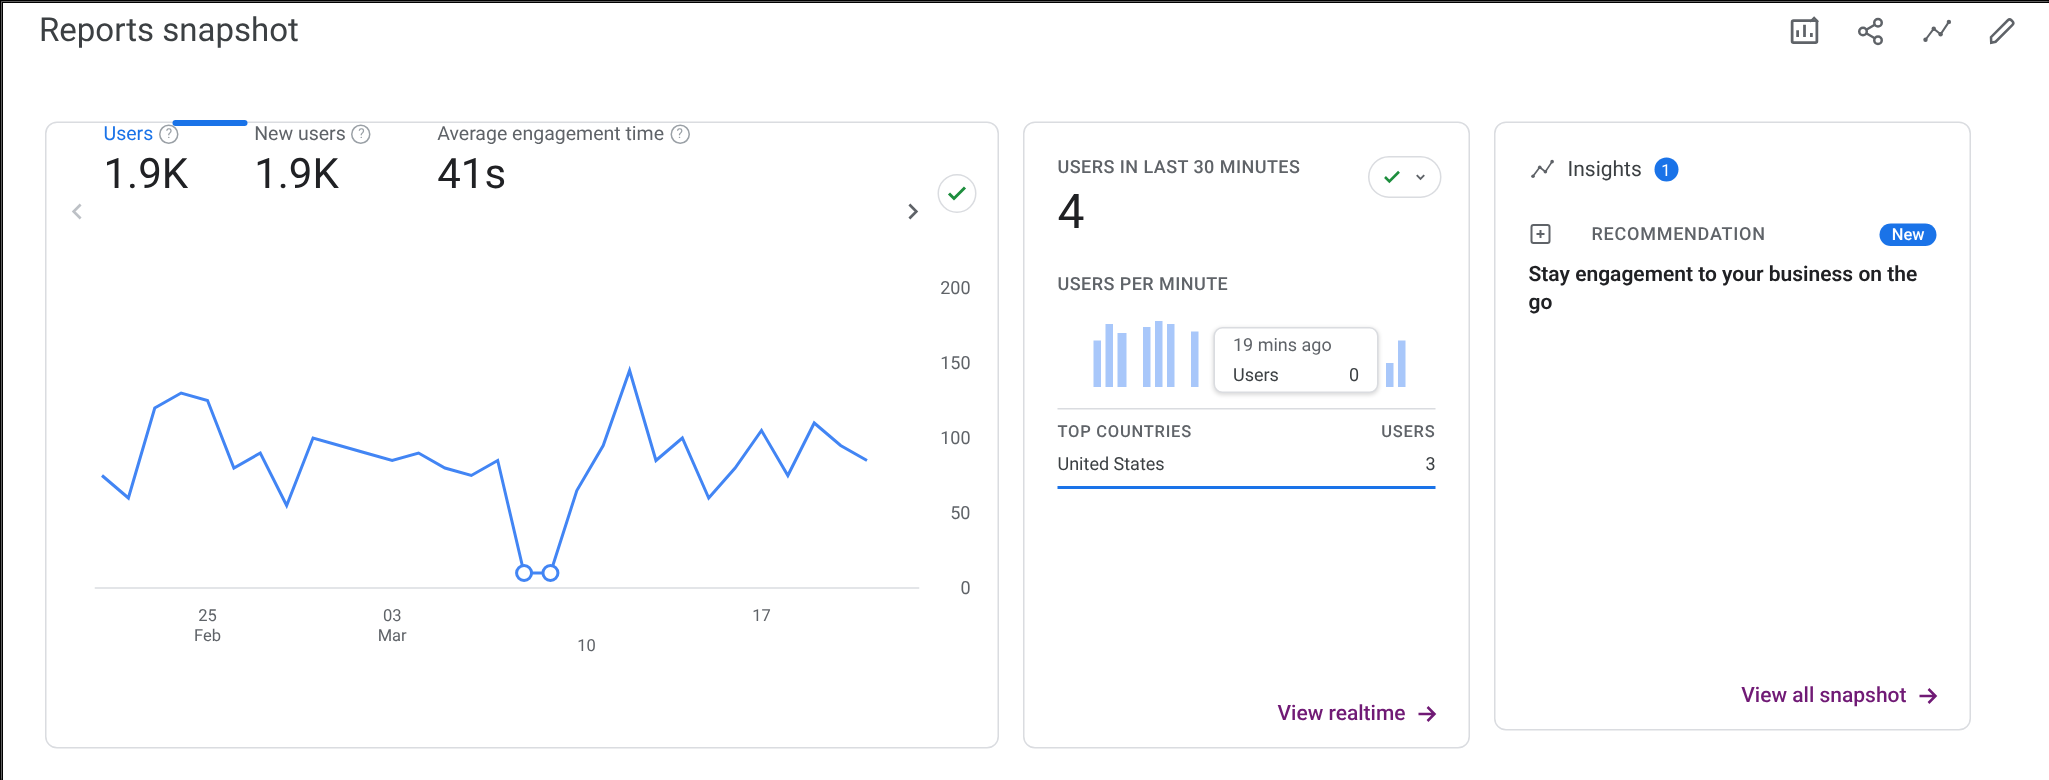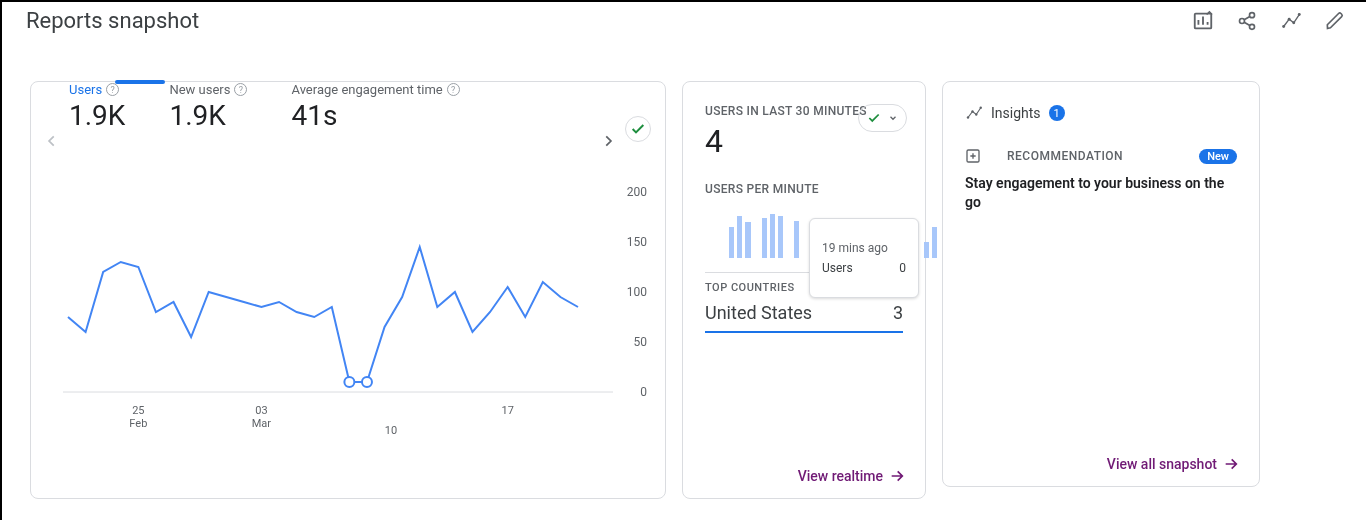--- a/index.html
+++ b/index.html
@@ -39,21 +39,21 @@
     gap: 16px;
     padding: 40px 28px 12px 28px;
   }
   .card {
     background: #fff;
     border: 1px solid #dadce0;
     border-radius: 8px;
     position: relative;
   }
   .card.main { width: 636px; height: 418px; }
-  .card.realtime { width: 244px; height: 418px; }
+  .card.realtime { width: 298px; height: 418px; }
   .card.insights { width: 318px; height: 406px; }
 
   
   .tab-indicator {
     position: absolute;
     top: -2px; left: 84px;
     width: 50px; height: 4px;
     background: #1a73e8;
     border-radius: 2px;
   }
@@ -88,27 +88,27 @@
   .rt-inner { padding: 22px 22px 0 22px; position:relative; height:100%; }
   .rt-label { font-size:12px; letter-spacing:0.3px; color:#5f6368; font-weight:500; }
   .rt-value { font-size:32px; font-weight:400; margin-top:4px; }
   .rt-check { position:absolute; right:18px; top:22px; display:flex; align-items:center; gap:4px; border:1px solid #dadce0; border-radius:16px; padding:3px 8px 3px 5px; }
   .rt-check .circ { width:20px;height:20px;border-radius:50%;display:flex;align-items:center;justify-content:center;color:#1e8e3e; }
   .bars { display:flex; align-items:flex-end; gap:3px; height:52px; margin-top:10px; width: 240px; }
   .bars .bar { width:6px; background:#a8c7fa; }
   .top-countries { margin-top:14px; }
   .tc-head { font-size:11px; letter-spacing:0.5px; color:#5f6368; font-weight:500; }
   .tc-head.right { text-align:right; }
-  .tc-row { display:flex; justify-content:space-between; font-size:18px; color:#3c4043; padding:8px 0; border-bottom:2px solid #1a73e8;gap:42px; }
+  .tc-row { display:flex; justify-content:space-between; font-size:12px; color:#3c4043; padding:8px 0; border-bottom:2px solid #1a73e8;gap:42px; }
   .tc-head-row { display:flex; justify-content:space-between; border-top:1px solid #dadce0; padding-top:8px; }
   .tooltip {
     position:absolute; left:126px; top:136px;
     width:110px; background:#fff; border:1px solid #dadce0; border-radius:6px;
     box-shadow:0 1px 3px rgba(0,0,0,0.15);
-    padding:22px 12px; font-size:12px; color:#5f6368;
+    padding:4px 12px; font-size:12px; color:#5f6368;
   }
   .tooltip .row2 { display:flex; justify-content:space-between; margin-top:6px; color:#3c4043; }
   .card-footer-link {
     position:absolute; bottom:14px; right:20px;
     color:#701a75; font-size:14px; font-weight:500;
     display:flex; align-items:flex-start; gap:6px; cursor:pointer;
   }
 
   
   .ins-inner { padding:22px 22px 0 22px; position:relative; height:100%; }

